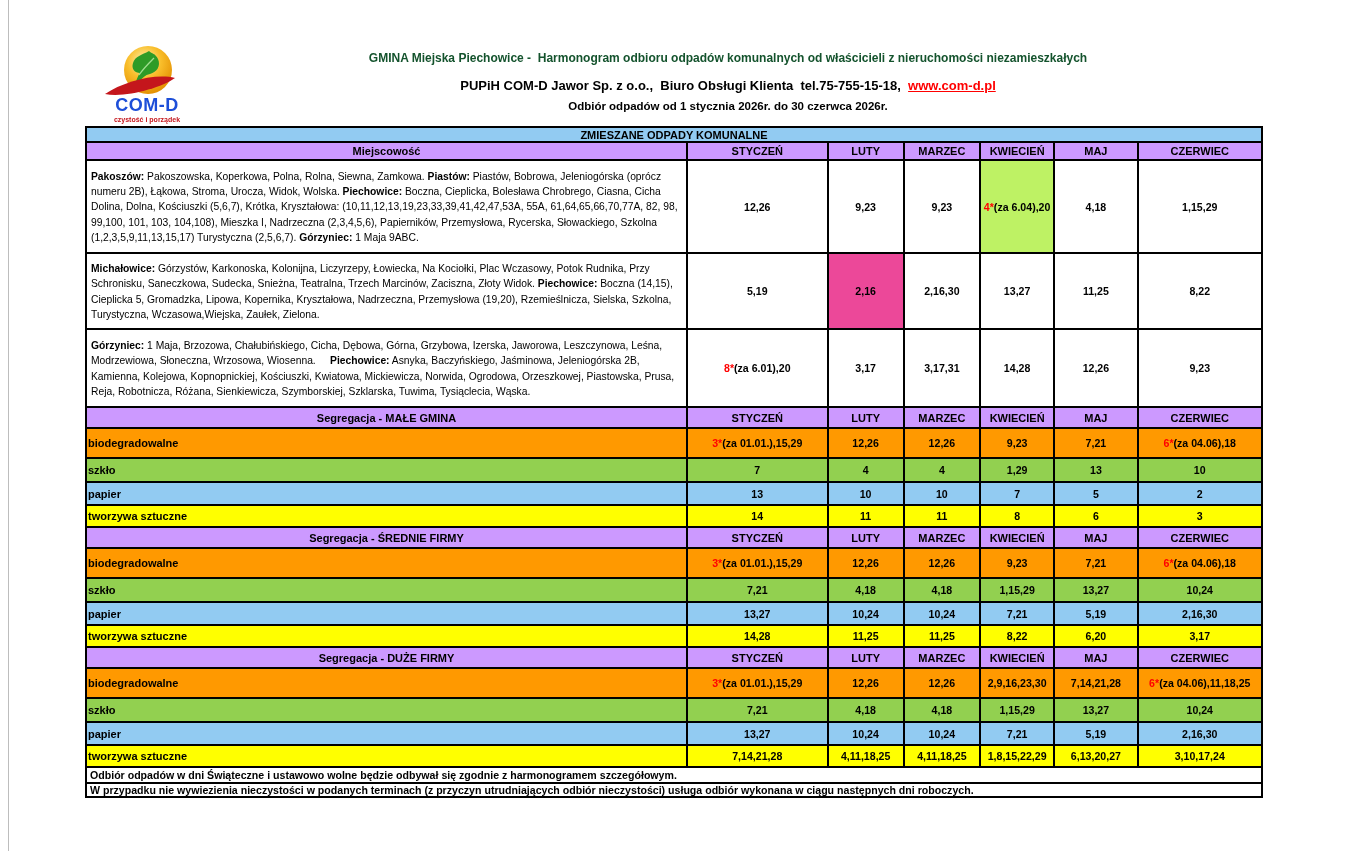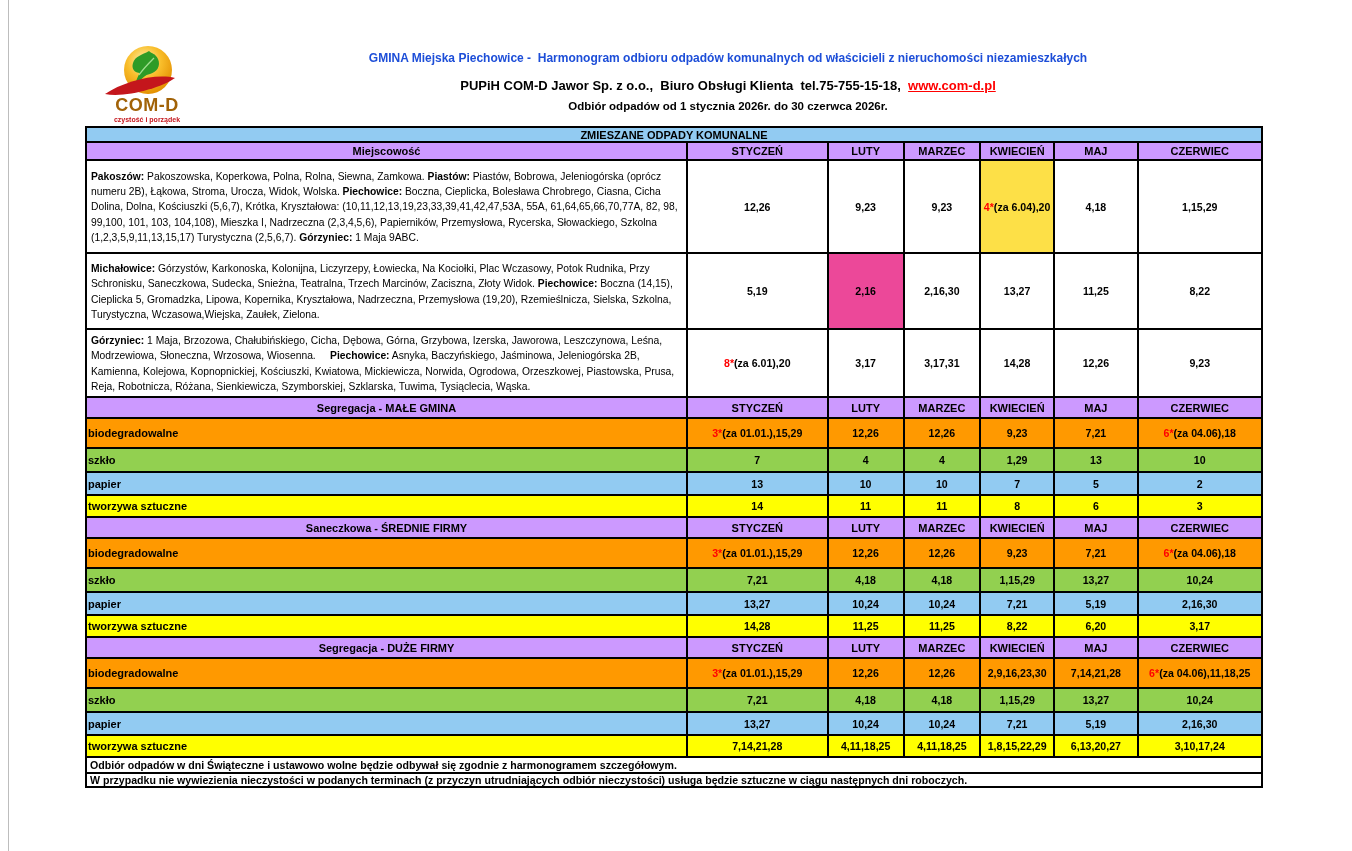--- a/index.html
+++ b/index.html
@@ -3,26 +3,26 @@
 <meta charset="utf-8">
 <style>
   * { margin:0; padding:0; box-sizing:border-box; }
   html,body { width:1352px; height:851px; background:#ffffff;
     font-family:"Liberation Sans", sans-serif; position:relative; overflow:hidden; }
   .page-edge { position:absolute; left:8px; top:0; width:1px; height:851px; background:#bdbdbd; }
 
   
   .logo { position:absolute; left:101px; top:44px; width:92px; text-align:center; }
   .logo-art { display:block; margin:0 auto; }
-  .brand { font-size:18px; font-weight:bold; color:#a16207; letter-spacing:.5px; margin-top:-7px; }
+  .brand { font-size:18px; font-weight:bold; color:#1d4ed8; letter-spacing:.5px; margin-top:-7px; }
   .tagline { font-size:7px; font-weight:bold; color:#C4161C; margin-top:0; }
 
   
   .titles { position:absolute; left:104px; top:51px; width:1248px; text-align:center; }
-  .t1 { font-size:12px; font-weight:bold; color:#1d4ed8; }
+  .t1 { font-size:12px; font-weight:bold; color:#14532d; }
   .t2 { font-size:13px; font-weight:bold; color:#000; margin-top:13px; }
   .t2 .link { color:#FF0000; text-decoration:underline; cursor:pointer; }
   .t3 { font-size:11.5px; font-weight:bold; color:#000; margin-top:7px; }
 
   
   table { position:absolute; left:85px; top:126px; width:1178px;
           border-collapse:collapse; table-layout:fixed; background:#fff; }
   td { border:2px solid #000; vertical-align:middle; overflow:hidden; }
   .main-hdr { text-align:center; font-weight:bold; font-size:11px; }
   .mon, .sec-hdr { text-align:center; font-weight:bold; font-size:11px; }
@@ -86,34 +86,34 @@
         <td class="mon" style="background: rgb(204, 153, 255);">MARZEC</td>
         <td class="mon" style="background: rgb(204, 153, 255);">KWIECIEŃ</td>
         <td class="mon" style="background: rgb(204, 153, 255);">MAJ</td>
         <td class="mon" style="background: rgb(204, 153, 255);">CZERWIEC</td>
       </tr>
       <tr class="area-row" style="height: 93px;">
         <td class="desc"><span class="b">Pakoszów:</span><span> Pakoszowska, Koperkowa, Polna, Rolna, Siewna, Zamkowa. </span><span class="b">Piastów:</span><span> Piastów, Bobrowa, Jeleniogórska (oprócz numeru 2B), Łąkowa, Stroma, Urocza, Widok, Wolska. </span><span class="b">Piechowice:</span><span> Boczna, Cieplicka, Bolesława Chrobrego, Ciasna, Cicha Dolina, Dolna, Kościuszki (5,6,7), Krótka, Kryształowa: (10,11,12,13,19,23,33,39,41,42,47,53A, 55A, 61,64,65,66,70,77A, 82, 98, 99,100, 101, 103, 104,108), Mieszka I, Nadrzeczna (2,3,4,5,6), Papierników, Przemysłowa, Rycerska, Słowackiego, Szkolna (1,2,3,5,9,11,13,15,17) Turystyczna (2,5,6,7). </span><span class="b">Górzyniec:</span><span> 1 Maja 9ABC.</span></td>
         <td class="val" style="background: rgb(255, 255, 255);">12,26</td>
         <td class="val" style="background: rgb(255, 255, 255);">9,23</td>
         <td class="val" style="background: rgb(255, 255, 255);">9,23</td>
-        <td class="val" style="background: #fde047;"><span class="red">4*</span>(za 6.04),20</td>
+        <td class="val" style="background: #bef264;"><span class="red">4*</span>(za 6.04),20</td>
         <td class="val" style="background: rgb(255, 255, 255);">4,18</td>
         <td class="val" style="background: rgb(255, 255, 255);">1,15,29</td>
       </tr>
       <tr class="area-row" style="height: 76px;">
         <td class="desc"><span class="b">Michałowice:</span><span> Górzystów, Karkonoska, Kolonijna, Liczyrzepy, Łowiecka, Na Kociołki, Plac Wczasowy, Potok Rudnika, Przy Schronisku, Saneczkowa, Sudecka, Snieżna, Teatralna, Trzech Marcinów, Zaciszna, Złoty Widok. </span><span class="b">Piechowice:</span><span> Boczna (14,15), Cieplicka 5, Gromadzka, Lipowa, Kopernika, Kryształowa, Nadrzeczna, Przemysłowa (19,20), Rzemieślnicza, Sielska, Szkolna, Turystyczna, Wczasowa,Wiejska, Zaułek, Zielona.</span></td>
         <td class="val" style="background: rgb(255, 255, 255);">5,19</td>
         <td class="val" style="background: #ec4899;">2,16</td>
         <td class="val" style="background: rgb(255, 255, 255);">2,16,30</td>
         <td class="val" style="background: rgb(255, 255, 255);">13,27</td>
         <td class="val" style="background: rgb(255, 255, 255);">11,25</td>
         <td class="val" style="background: rgb(255, 255, 255);">8,22</td>
       </tr>
-      <tr class="area-row" style="height: 68px;">
+      <tr class="area-row" style="height: 78px;">
         <td class="desc"><span class="b">Górzyniec:</span><span> 1 Maja, Brzozowa, Chałubińskiego, Cicha, Dębowa, Górna, Grzybowa, Izerska, Jaworowa, Leszczynowa, Leśna, Modrzewiowa, Słoneczna, Wrzosowa, Wiosenna. &nbsp;&nbsp;&nbsp; </span><span class="b">Piechowice:</span><span> Asnyka, Baczyńskiego, Jaśminowa, Jeleniogórska 2B, Kamienna, Kolejowa, Kopnopnickiej, Kościuszki, Kwiatowa, Mickiewicza, Norwida, Ogrodowa, Orzeszkowej, Piastowska, Prusa, Reja, Robotnicza, Różana, Sienkiewicza, Szymborskiej, Szklarska, Tuwima, Tysiąclecia, Wąska.</span></td>
         <td class="val" style="background: rgb(255, 255, 255);"><span class="red">8*</span>(za 6.01),20</td>
         <td class="val" style="background: rgb(255, 255, 255);">3,17</td>
         <td class="val" style="background: rgb(255, 255, 255);">3,17,31</td>
         <td class="val" style="background: rgb(255, 255, 255);">14,28</td>
         <td class="val" style="background: rgb(255, 255, 255);">12,26</td>
         <td class="val" style="background: rgb(255, 255, 255);">9,23</td>
       </tr>
       <tr style="height: 21px;">
         <td class="sec-hdr" style="background: rgb(204, 153, 255);">Segregacja - MAŁE GMINA</td>
@@ -154,21 +154,21 @@
       <tr style="height: 22px; background: rgb(255, 255, 0);">
         <td class="cat">tworzywa sztuczne</td>
         <td class="val">14</td>
         <td class="val">11</td>
         <td class="val">11</td>
         <td class="val">8</td>
         <td class="val">6</td>
         <td class="val">3</td>
       </tr>
       <tr style="height: 21px;">
-        <td class="sec-hdr" style="background: rgb(204, 153, 255);">Saneczkowa - ŚREDNIE FIRMY</td>
+        <td class="sec-hdr" style="background: rgb(204, 153, 255);">Segregacja - ŚREDNIE FIRMY</td>
         <td class="mon" style="background: rgb(204, 153, 255);">STYCZEŃ</td>
         <td class="mon" style="background: rgb(204, 153, 255);">LUTY</td>
         <td class="mon" style="background: rgb(204, 153, 255);">MARZEC</td>
         <td class="mon" style="background: rgb(204, 153, 255);">KWIECIEŃ</td>
         <td class="mon" style="background: rgb(204, 153, 255);">MAJ</td>
         <td class="mon" style="background: rgb(204, 153, 255);">CZERWIEC</td>
       </tr>
       <tr style="height: 30px; background: rgb(255, 153, 0);">
         <td class="cat">biodegradowalne</td>
         <td class="val"><span class="red">3*</span>(za 01.01.),15,29</td>
@@ -247,16 +247,16 @@
         <td class="val">4,11,18,25</td>
         <td class="val">4,11,18,25</td>
         <td class="val">1,8,15,22,29</td>
         <td class="val">6,13,20,27</td>
         <td class="val">3,10,17,24</td>
       </tr>
       <tr style="height: 16px;">
         <td class="foot" colspan="7">Odbiór odpadów w dni Świąteczne i ustawowo wolne będzie odbywał się zgodnie z harmonogramem szczegółowym.</td>
       </tr>
       <tr style="height: 14px;">
-        <td class="foot" colspan="7">W przypadku nie wywiezienia nieczystości w podanych terminach (z przyczyn utrudniających odbiór nieczystości) usługa będzie sztuczne w ciągu następnych dni roboczych.</td>
+        <td class="foot" colspan="7">W przypadku nie wywiezienia nieczystości w podanych terminach (z przyczyn utrudniających odbiór nieczystości) usługa odbiór wykonana w ciągu następnych dni roboczych.</td>
       </tr>
     </tbody>
 </table>
 
 </body></html>

